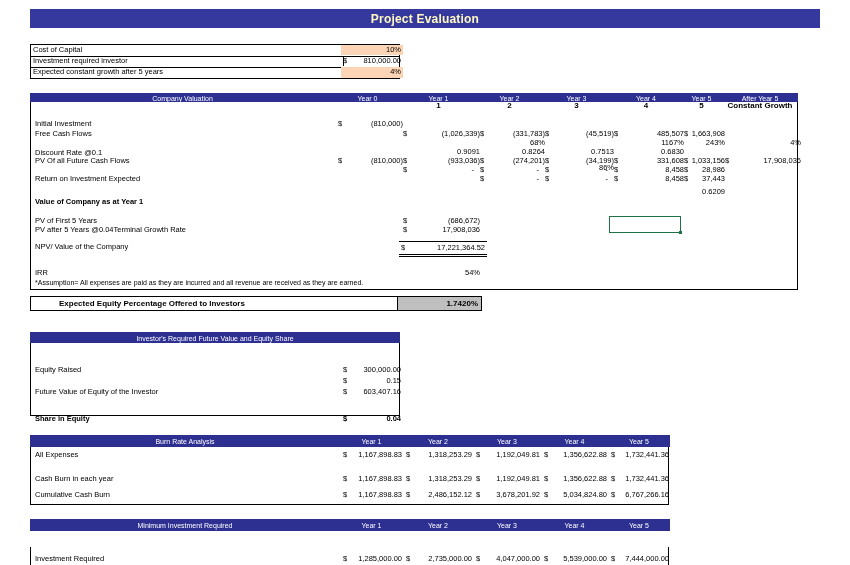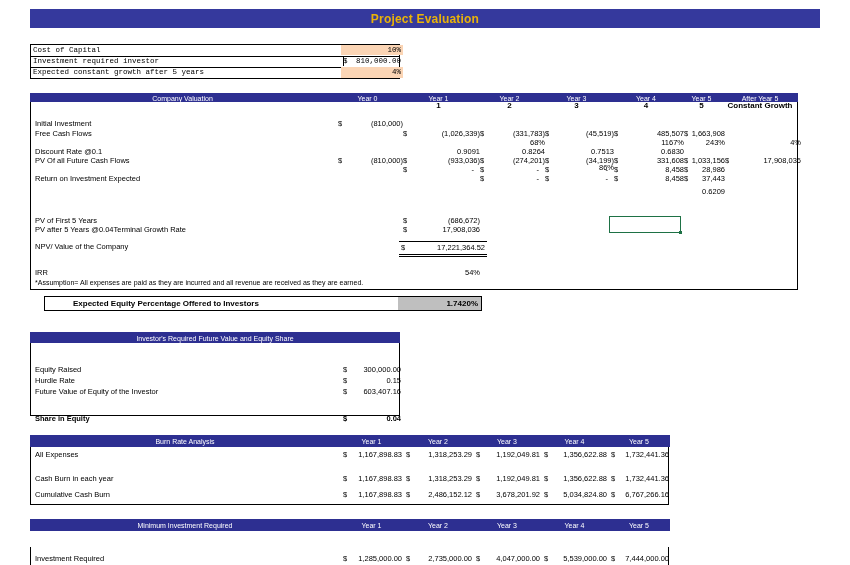--- a/index.html
+++ b/index.html
@@ -4,41 +4,41 @@
 <style>
   :root{
     --title-navy:#35399d; --navy:#2d2f91; --orange:#fbd5b5;
     --gray:#bfbfbf; --green:#1e7145; --ink:#000;
   }
   html,body{margin:0;padding:0;}
   body{width:850px;height:565px;position:relative;background:#fff;
        font-family:"Liberation Sans", sans-serif;color:var(--ink);overflow:hidden;}
   .abs{position:absolute;}
   #titlebar{position:absolute;left:30px;top:9px;width:790px;height:19px;
-    background:var(--title-navy);color:#eab308;display:flex;align-items:center;justify-content:center;
+    background:var(--title-navy);color:#fef9c3;display:flex;align-items:center;justify-content:center;
     font-size:12px;font-weight:600;letter-spacing:.2px;}
   .navybar{position:absolute;background:var(--navy);color:#fff;}
   .hlabel{position:absolute;top:50%;transform:translateY(-50%);text-align:center;font-size:7px;white-space:nowrap;}
   .cell{position:absolute;display:flex;align-items:center;font-size:7.5px;line-height:1.1;white-space:nowrap;}
   .label-cell{padding-left:2px;}
   .money{justify-content:space-between;padding:0 2px;}
   .rnum{justify-content:flex-end;padding:0 2px;}
   .cnum{justify-content:center;font-weight:bold;font-size:8px;}
   .val.dashv{margin-right:6px;}
   .bold{font-weight:bold;}
   .note{font-size:7px;}
   .bodybox{position:absolute;border:1px solid var(--ink);border-top:none;background:transparent;}
   #info-body{position:absolute;border:1px solid var(--ink);}
-  .irow{position:absolute;left:0;width:368px;height:11px;font-family:Liberation Mono, monospace;}
+  .irow{position:absolute;left:0;width:368px;height:11px;}
   .irow.sep{border-bottom:1px solid var(--ink);}
   .ilabel{border-right:1px solid var(--ink);}
   .orange{background:var(--orange);}
   .total{border-top:1px solid var(--ink);border-bottom:3px double var(--ink);background:#fff;}
   #equity-label{position:absolute;border:1.5px solid var(--ink);display:flex;align-items:center;
-    font-weight:bold;font-size:8px;padding-left:28px;box-sizing:border-box;margin-left:14px;}
+    font-weight:bold;font-size:8px;padding-left:28px;box-sizing:border-box;}
   #equity-value{position:absolute;border:1.5px solid var(--ink);border-left:none;background:var(--gray);
     display:flex;align-items:center;justify-content:flex-end;font-weight:bold;font-size:8px;padding-right:3px;box-sizing:border-box;}
   .thickbox{border:1.5px solid var(--ink);border-top:none;}
   #selection{position:absolute;border:1.5px solid var(--green);background:#fff;}
   #selection .handle{position:absolute;right:-2px;bottom:-2px;width:3.5px;height:3.5px;background:var(--green);}
   .cur{text-align:left;}
   .val{text-align:right;}
 </style>
 </head>
 <body>
@@ -148,21 +148,21 @@
       </div>
       <div class="cell rnum" style="position: absolute; left: 581px; top: 37px; width: 70px; height: 9px;">
         <span class="val">1167%</span>
       </div>
       <div class="cell rnum" style="position: absolute; left: 651px; top: 37px; width: 41px; height: 9px;">
         <span class="val">243%</span>
       </div>
       <div class="cell rnum" style="position: absolute; left: 692px; top: 37px; width: 76px; height: 9px;">
         <span class="val">4%</span>
       </div>
-      <div class="cell label-cell" style="position: absolute; left: 2px; top: 46px; width: 303px; height: 9px;">
+      <div class="cell label-cell" style="position: absolute; left: 2px; top: 46px; width: 303px; height: 9px; align-items: flex-end;">
         <span>Discount Rate @0.1</span>
       </div>
       <div class="cell rnum" style="position: absolute; left: 370px; top: 46px; width: 77px; height: 9px;">
         <span class="val">0.9091</span>
       </div>
       <div class="cell rnum" style="position: absolute; left: 447px; top: 46px; width: 65px; height: 9px;">
         <span class="val">0.8264</span>
       </div>
       <div class="cell rnum" style="position: absolute; left: 512px; top: 46px; width: 69px; height: 9px;">
         <span class="val">0.7513</span>
@@ -235,20 +235,23 @@
         <span class="cur">$</span>
         <span class="val dashv">-</span>
       </div>
       <div class="cell money" style="position: absolute; left: 581px; top: 73px; width: 70px; height: 9px;">
         <span class="cur">$</span>
         <span class="val">8,458</span>
       </div>
       <div class="cell money" style="position: absolute; left: 651px; top: 73px; width: 41px; height: 9px;">
         <span class="cur">$</span>
         <span class="val">37,443</span>
+      </div>
+      <div class="cell label-cell bold" style="position: absolute; left: 2px; top: 96px; width: 303px; height: 9px;">
+        <span>Value of Company as at Year 1</span>
       </div>
       <div class="cell label-cell" style="position: absolute; left: 2px; top: 115px; width: 303px; height: 9px;">
         <span>PV of First 5 Years</span>
       </div>
       <div class="cell money" style="position: absolute; left: 370px; top: 115px; width: 77px; height: 9px;">
         <span class="cur">$</span>
         <span class="val">(686,672)</span>
       </div>
       <div class="cell label-cell" style="position: absolute; left: 2px; top: 124px; width: 303px; height: 9px;">
         <span>PV after 5 Years @0.04Terminal Growth Rate</span>
@@ -283,23 +286,20 @@
     <div class="navybar" style="position: absolute; left: 0px; top: 0px; width: 370px; height: 11px;">
       <span class="hlabel" style="left: 0px; width: 370px;">Investor's Required Future Value and Equity Share</span>
     </div>
     <div class="bodybox" style="position: absolute; left: 0px; top: 11px; width: 368px; height: 72px;">
       <div class="cell label-cell" style="position: absolute; left: 2px; top: 22px; width: 308px; height: 10px;">
         <span>Equity Raised</span>
       </div>
       <div class="cell money" style="position: absolute; left: 310px; top: 22px; width: 58px; height: 10px;">
         <span class="cur">$</span>
         <span class="val">300,000.00</span>
-      </div>
-      <div class="cell label-cell" style="position: absolute; left: 2px; top: 33px; width: 308px; height: 10px;">
-        <span>Hurdle Rate</span>
       </div>
       <div class="cell money" style="position: absolute; left: 310px; top: 33px; width: 58px; height: 10px;">
         <span class="cur">$</span>
         <span class="val">0.15</span>
       </div>
       <div class="cell label-cell" style="position: absolute; left: 2px; top: 44px; width: 308px; height: 10px; align-items: center;">
         <span>Future Value of Equity of the Investor</span>
       </div>
       <div class="cell money" style="position: absolute; left: 310px; top: 44px; width: 58px; height: 10px;">
         <span class="cur">$</span>

